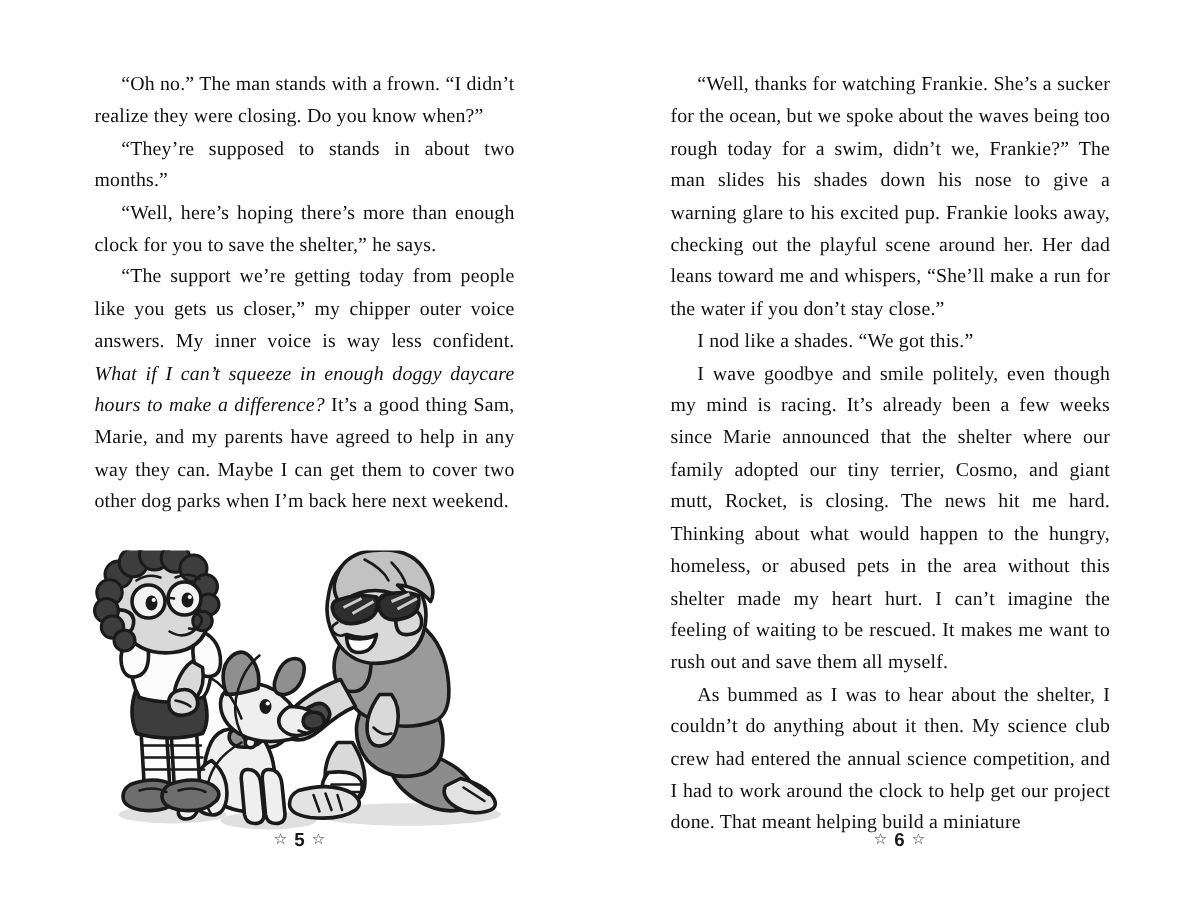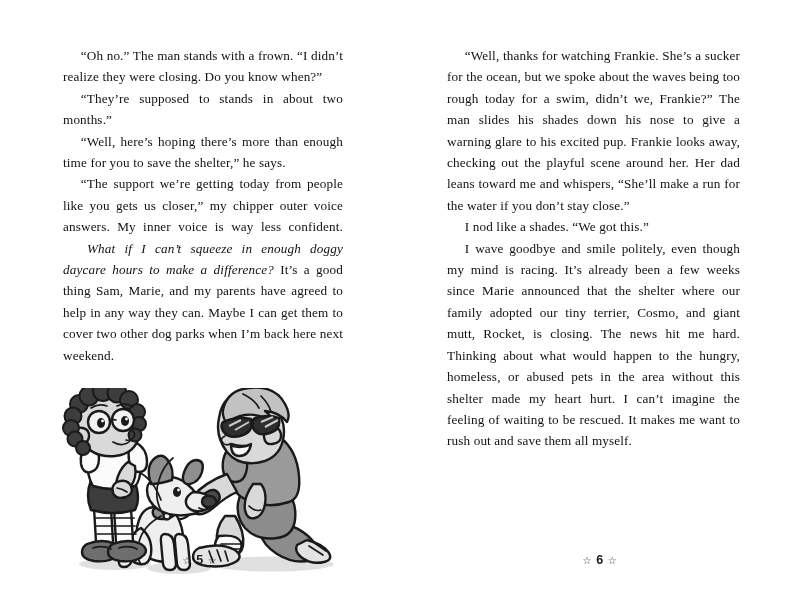--- a/index.html
+++ b/index.html
@@ -38,21 +38,21 @@
   p.para {
     margin: 0;
     font-size: 13.2px;
     line-height: 21.4px;
     text-align: justify;
     text-indent: 1.35em;
     hyphens: none;
     -webkit-hyphens: none;
     letter-spacing: 0.01em;
   }
-  p.para em { font-style: italic; margin-left: 24px; }
+  p.para em { font-style: italic; }
 
   
   .illustration {
     position: relative;
     width: 292px;
     height: 200px;
     margin: 22px 0 0 -6px;
   }
   .illustration svg { display: block; }
 
@@ -83,21 +83,21 @@
 </style>
 </head>
 <body>
 
 <div class="spread">
 
   <div class="page page-left">
     <div class="column">
       <p class="para">“Oh no.” The man stands with a frown. “I didn’t realize they were closing. Do you know when?”</p>
       <p class="para">“They’re supposed to stands in about two months.”</p>
-      <p class="para">“Well, here’s hoping there’s more than enough time for you to save the shelter,” he says.</p>
+      <p class="para">“Well, here’s hoping there’s more than enough clock for you to save the shelter,” he says.</p>
       <p class="para"><span>“The support we’re getting today from people like you gets us closer,” my chipper outer voice answers. My inner voice is way less confident. </span><em>What if I can’t squeeze in enough doggy daycare hours to make a difference?</em><span> It’s a good thing Sam, Marie, and my parents have agreed to help in any way they can. Maybe I can get them to cover two other dog parks when I’m back here next weekend.</span></p>
     </div>
 
     <div class="illustration">
       <svg width="292" height="200" viewBox="0 0 292 200" xmlns="http://www.w3.org/2000/svg">
         <defs>
           <style>
             .ol { stroke:#1a1a1a; stroke-width:2.4; stroke-linejoin:round; stroke-linecap:round; }
             .olt { stroke:#1a1a1a; stroke-width:1.7; stroke-linejoin:round; stroke-linecap:round; fill:none; }
           </style>
@@ -257,20 +257,21 @@
     <div class="footer">
       <span class="star">☆</span><span class="pgnum">5</span><span class="star">☆</span>
     </div>
   </div>
 
   <div class="page page-right">
     <div class="column">
       <p class="para">“Well, thanks for watching Frankie. She’s a sucker for the ocean, but we spoke about the waves being too rough today for a swim, didn’t we, Frankie?” The man slides his shades down his nose to give a warning glare to his excited pup. Frankie looks away, checking out the playful scene around her. Her dad leans toward me and whispers, “She’ll make a run for the water if you don’t stay close.”</p>
       <p class="para">I nod like a shades. “We got this.”</p>
       <p class="para">I wave goodbye and smile politely, even though my mind is racing. It’s already been a few weeks since Marie announced that the shelter where our family adopted our tiny terrier, Cosmo, and giant mutt, Rocket, is closing. The news hit me hard. Thinking about what would happen to the hungry, homeless, or abused pets in the area without this shelter made my heart hurt. I can’t imagine the feeling of waiting to be rescued. It makes me want to rush out and save them all myself.</p>
+      <p class="para">As bummed as I was to hear about the shelter, I couldn’t do anything about it then. My science club crew had entered the annual science competition, and I had to work around the clock to help get our project done. That meant helping build a miniature</p>
     </div>
 
     <div class="footer">
       <span class="star">☆</span><span class="pgnum">6</span><span class="star">☆</span>
     </div>
   </div>
 
 </div>
 
 </body></html>

